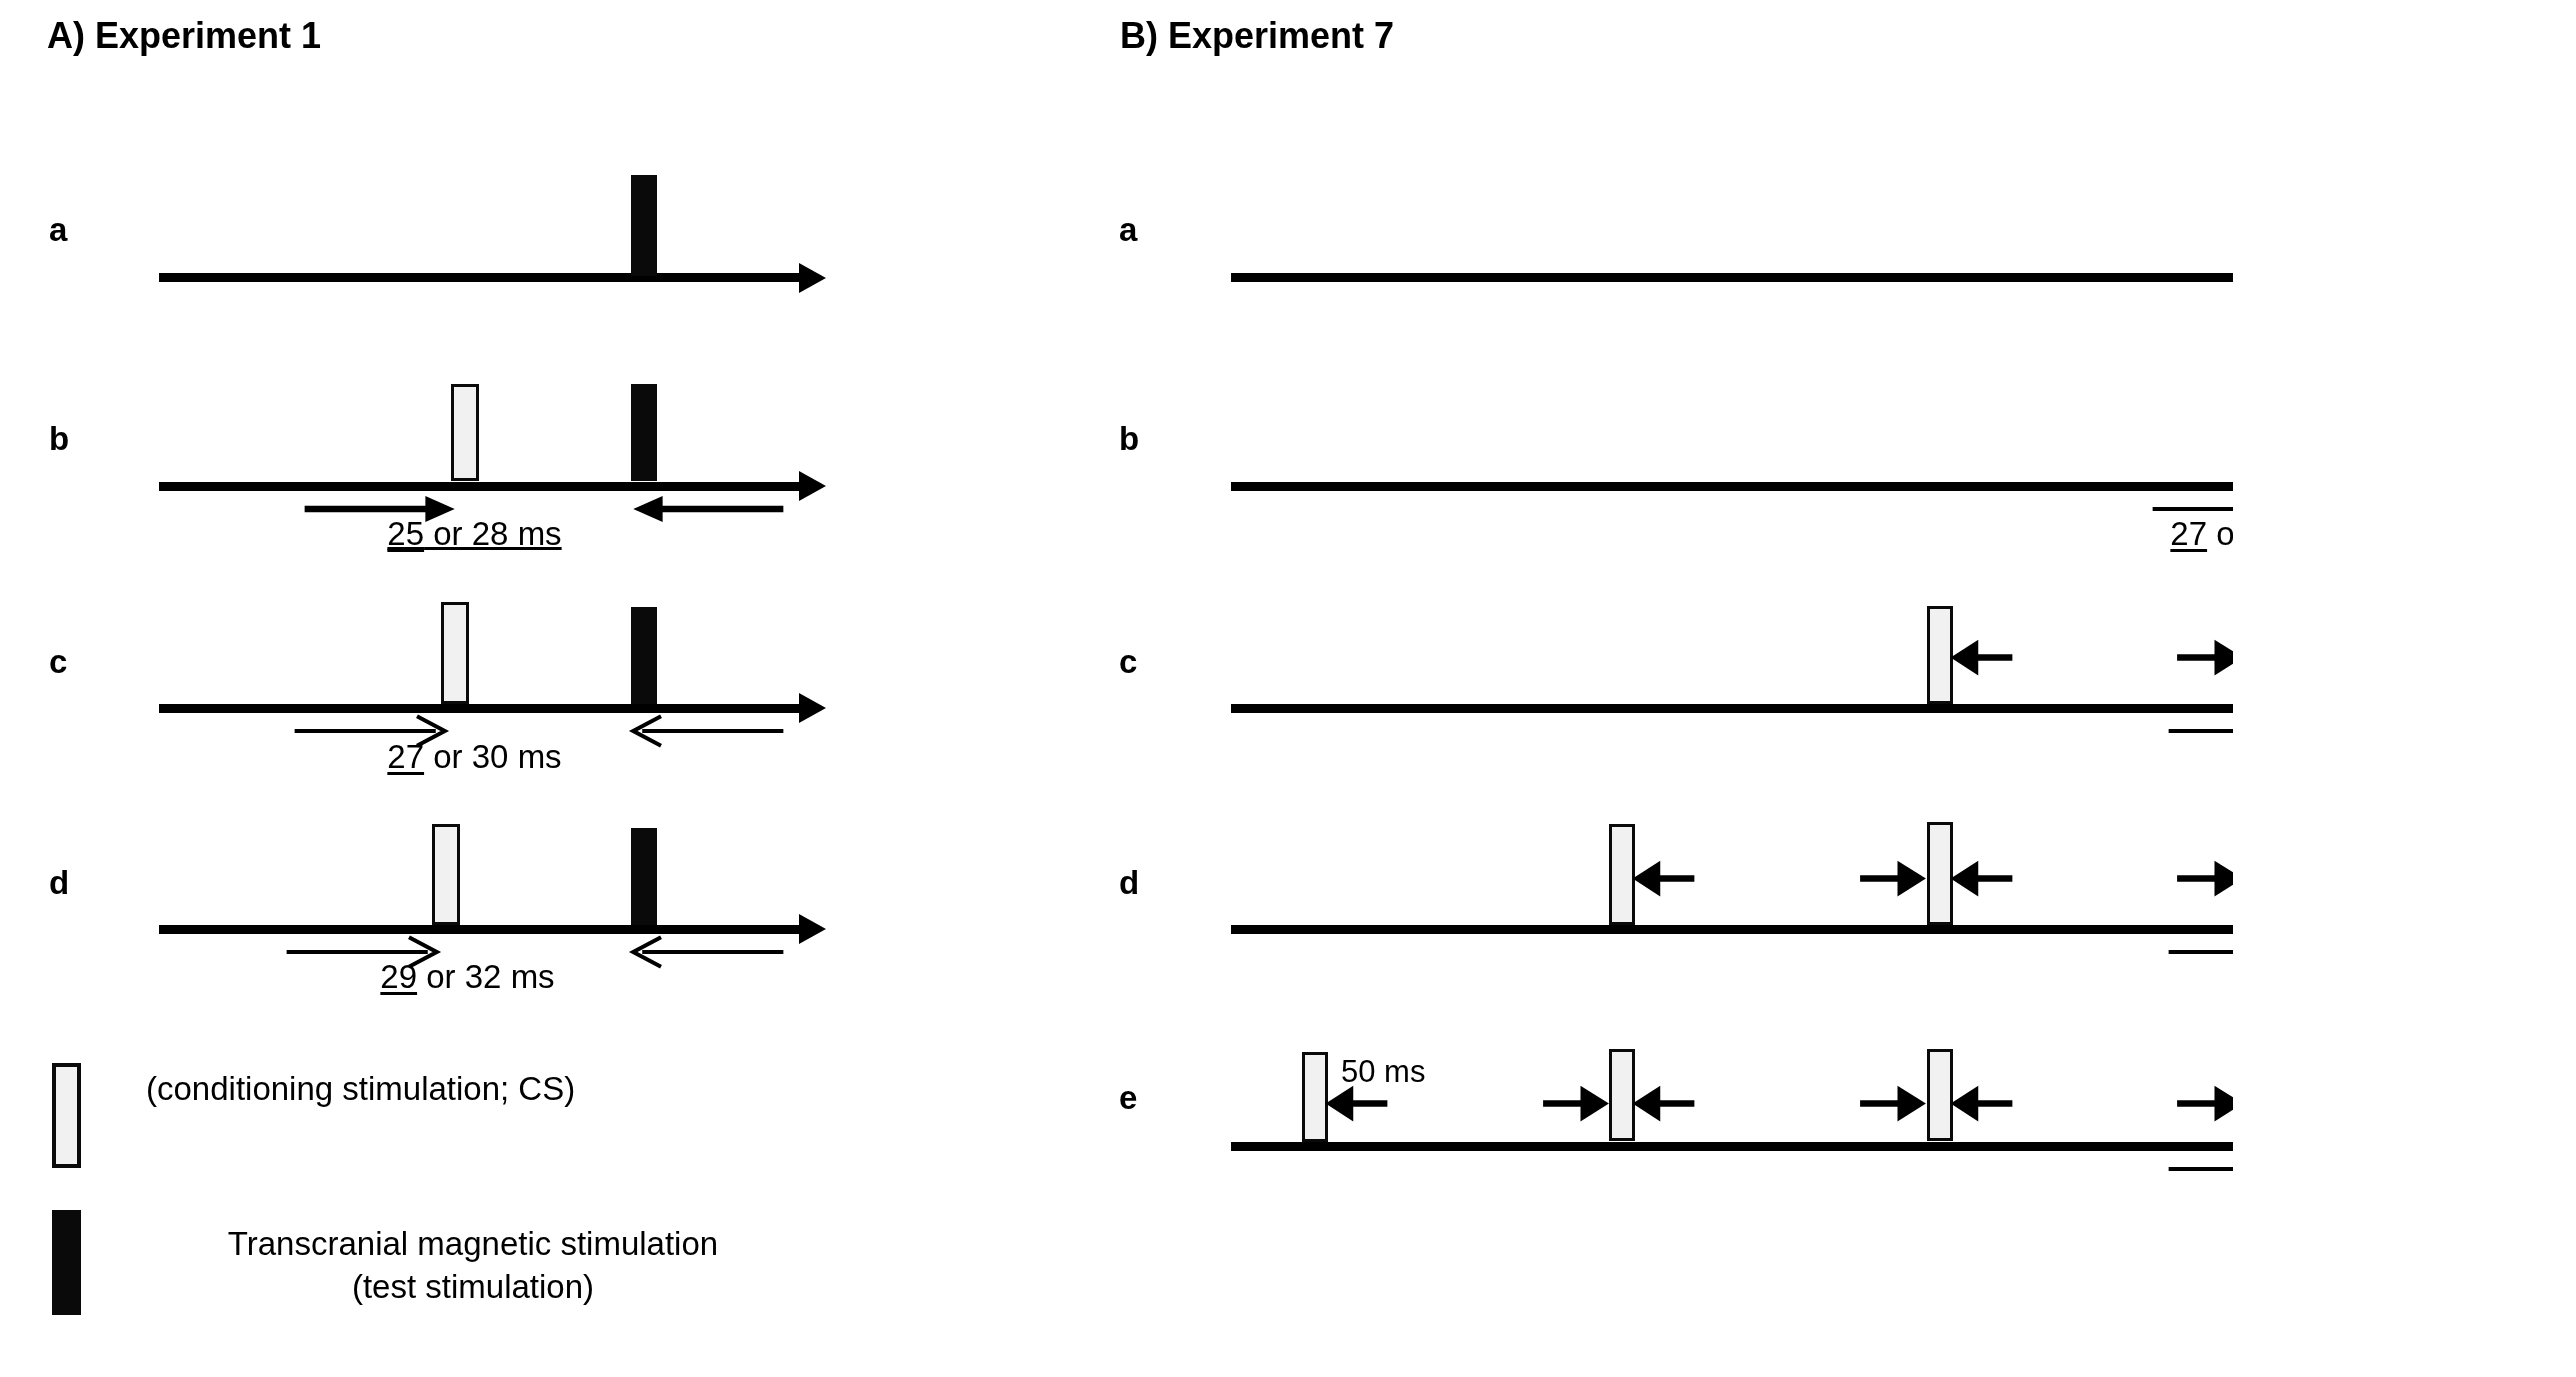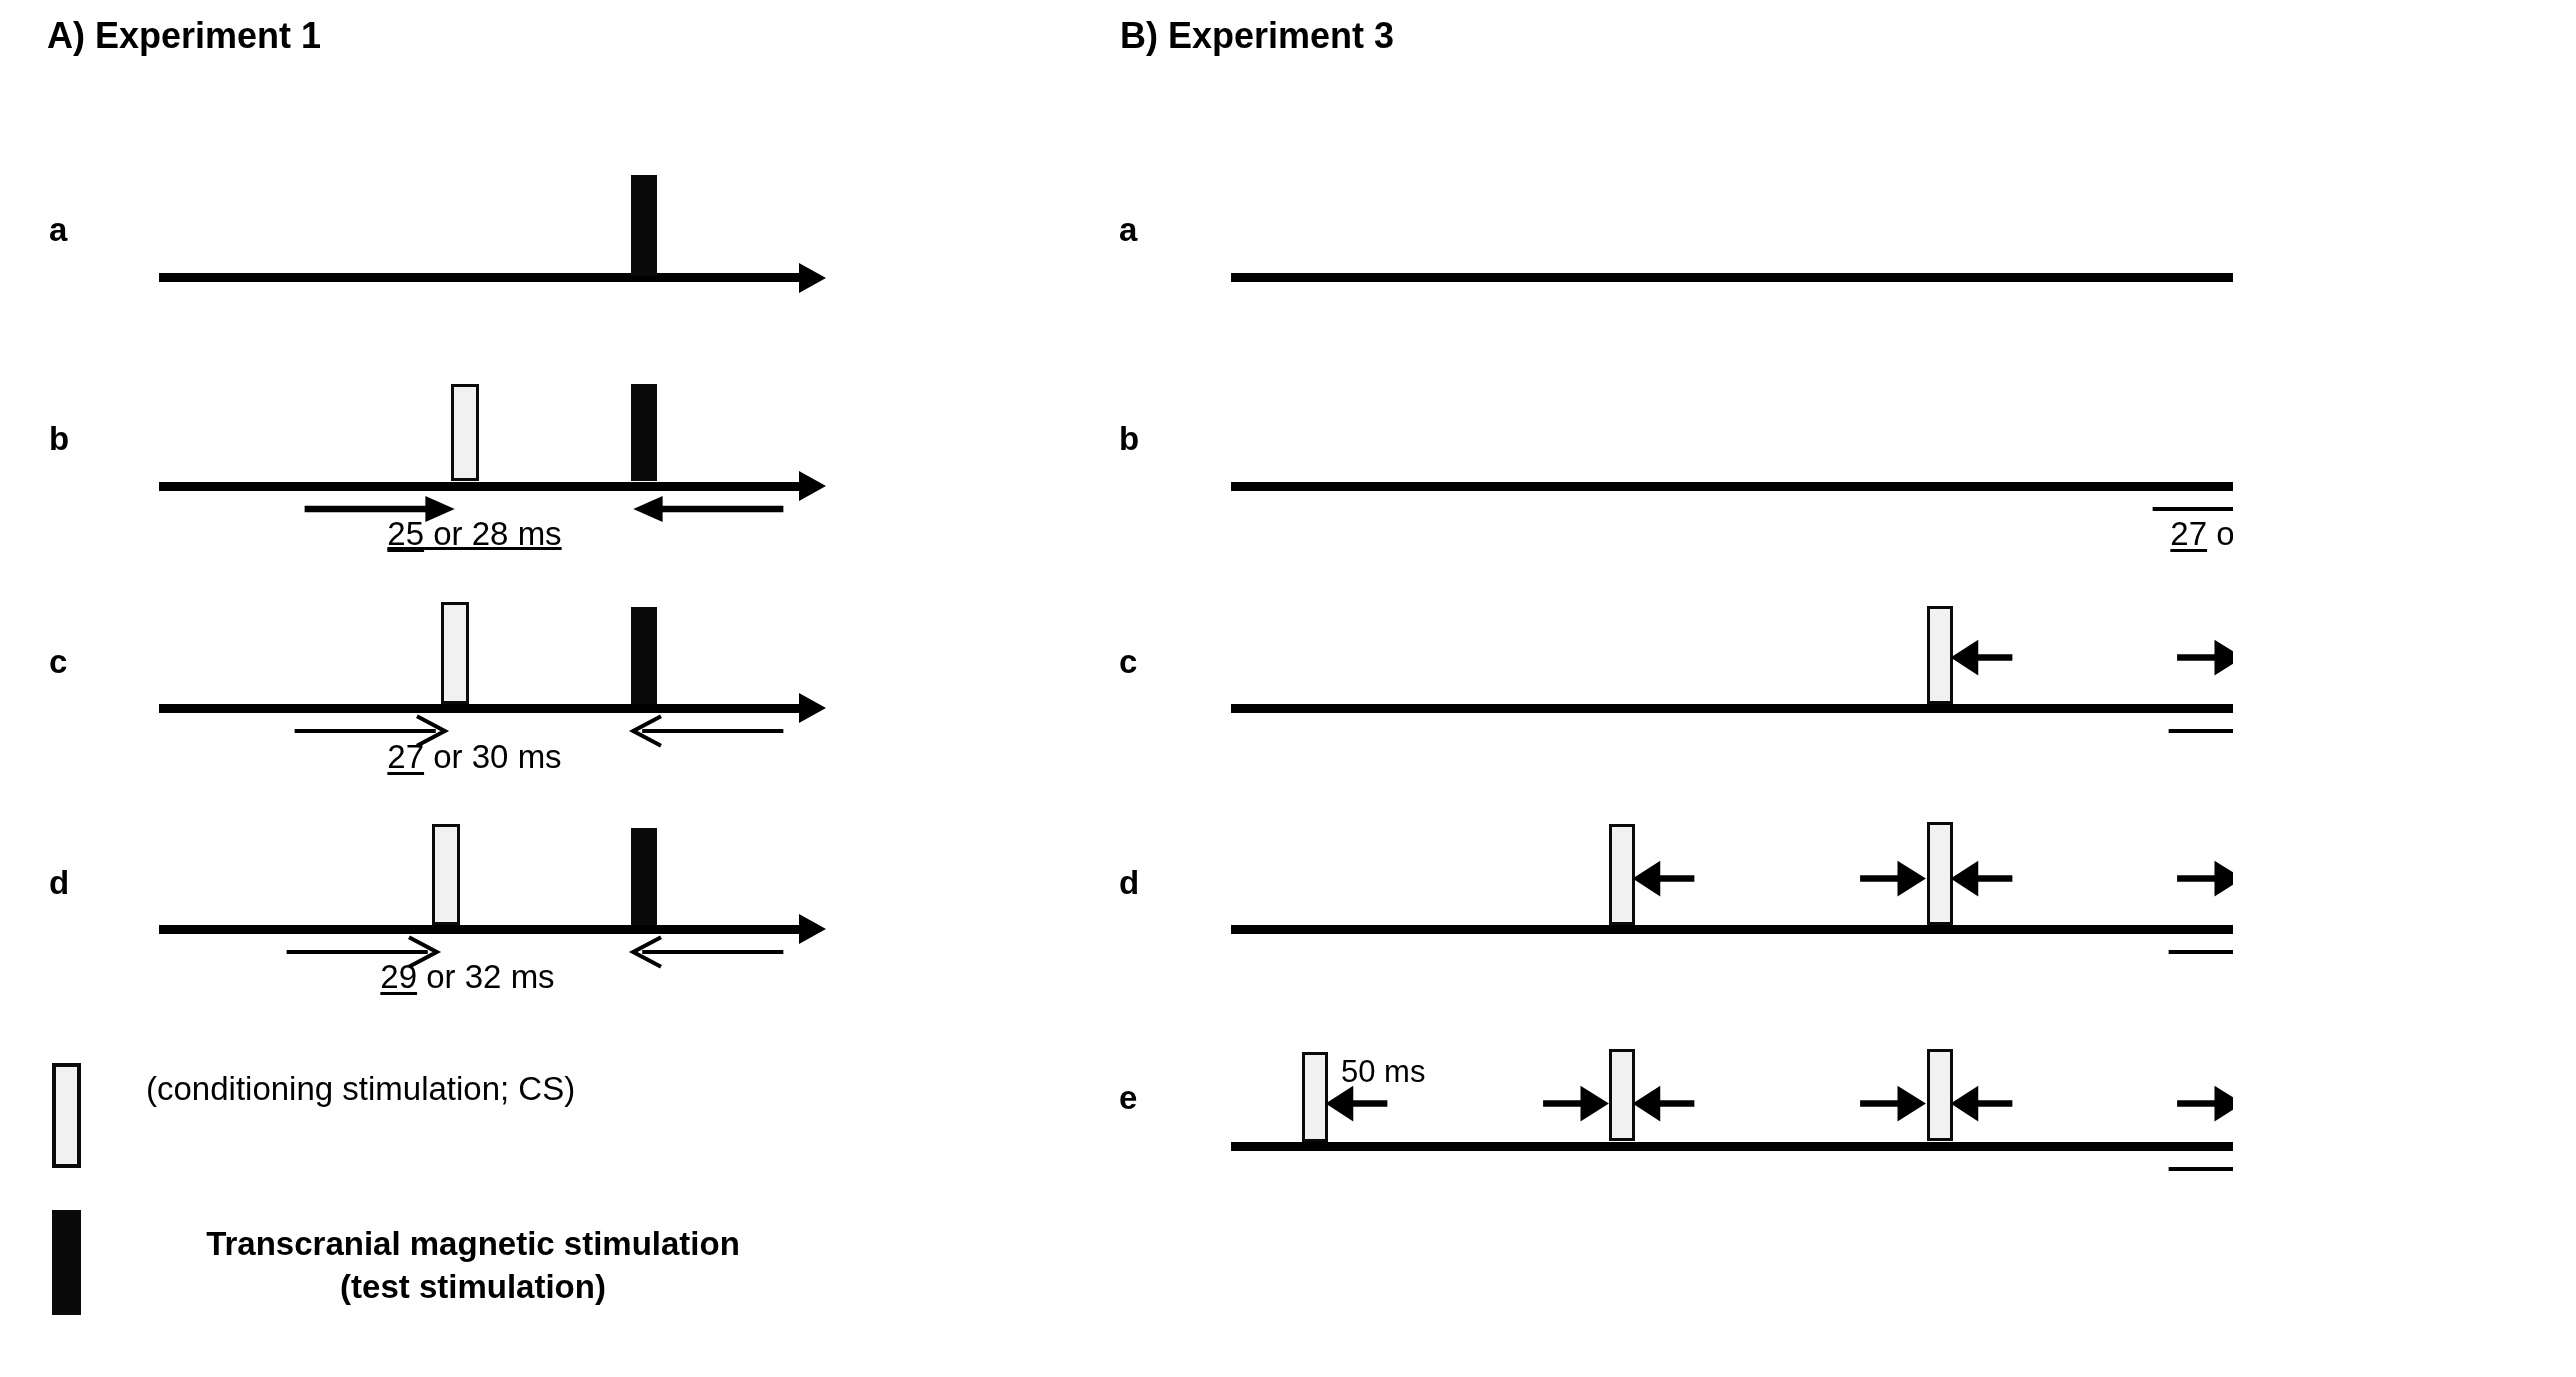--- a/index.html
+++ b/index.html
@@ -60,30 +60,30 @@
     position:absolute;background:#f1f1f1;border:4.1px solid #0a0a0a;box-sizing:border-box;
   }
   .legend-swatch-tms{position:absolute;background:#0a0a0a;}
   .legend-text{
     position:absolute;font-size:33px;color:#000;line-height:1.30;
     font-family:"Liberation Sans",sans-serif;
   }
   .legend-text .u{text-decoration:underline;text-underline-offset:4.1px;}
   .legend-l1{display:block;text-align:left;}
   .legend-l2{display:block;text-align:left;}
-  .legend-c{display:block;text-align:center;font-weight:bold;}
+  .legend-c{display:block;text-align:center;}
 </style>
 </head>
 <body>
 
 <div id="fig">
 
   <div class="panel-title" style="left:47px;top:14.7px;">A) Experiment 1</div>
 
-  <div class="panel-title" style="left:1120px;top:14.7px;">B) Experiment 3</div>
+  <div class="panel-title" style="left:1120px;top:14.7px;">B) Experiment 7</div>
 
   <div class="row-label" style="left:49px;top:211px;">a</div>
   <div class="axis" style="left:159px;top:273px;width:640px;"></div>
   <div class="axis-head" style="left:799px;top:263px;"></div>
   <div class="bar-tms" style="left:631px;top:175px;width:26px;height:101px;"></div>
 
   <div class="row-label" style="left:49px;top:420px;">b</div>
   <div class="axis" style="left:159px;top:482px;width:640px;"></div>
   <div class="axis-head" style="left:799px;top:471px;"></div>
   <div class="bar-cs" style="left:451px;top:384px;width:28px;height:97px;"></div>

